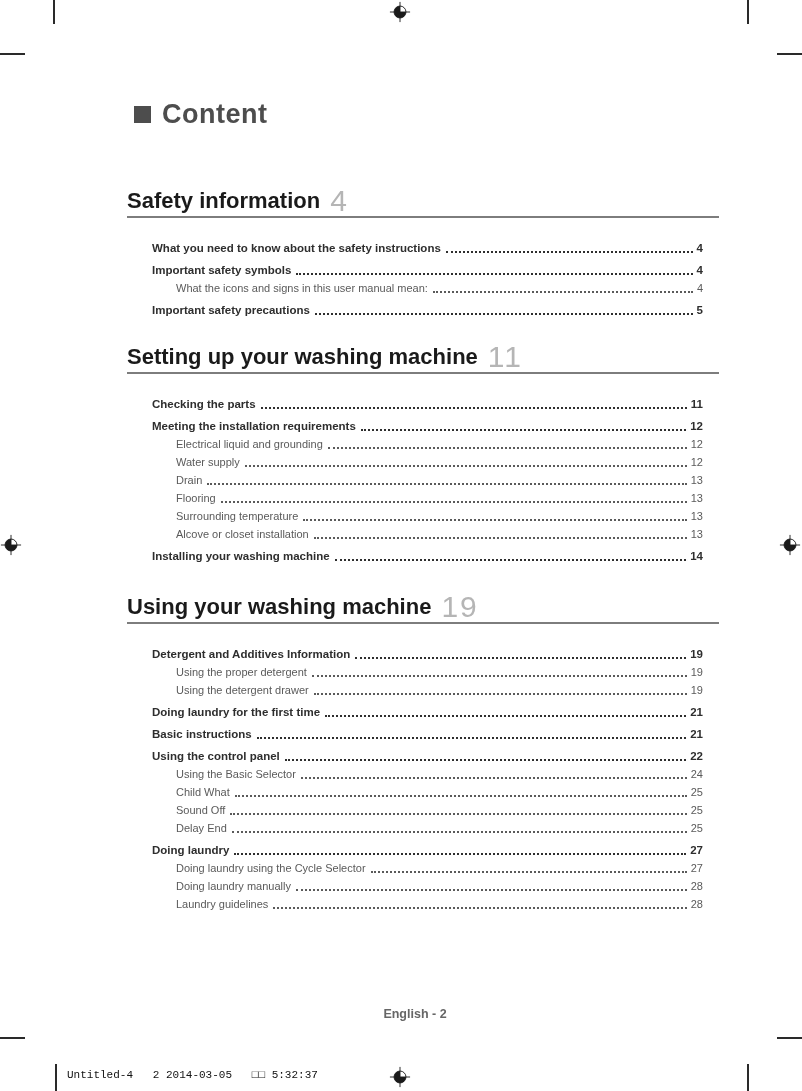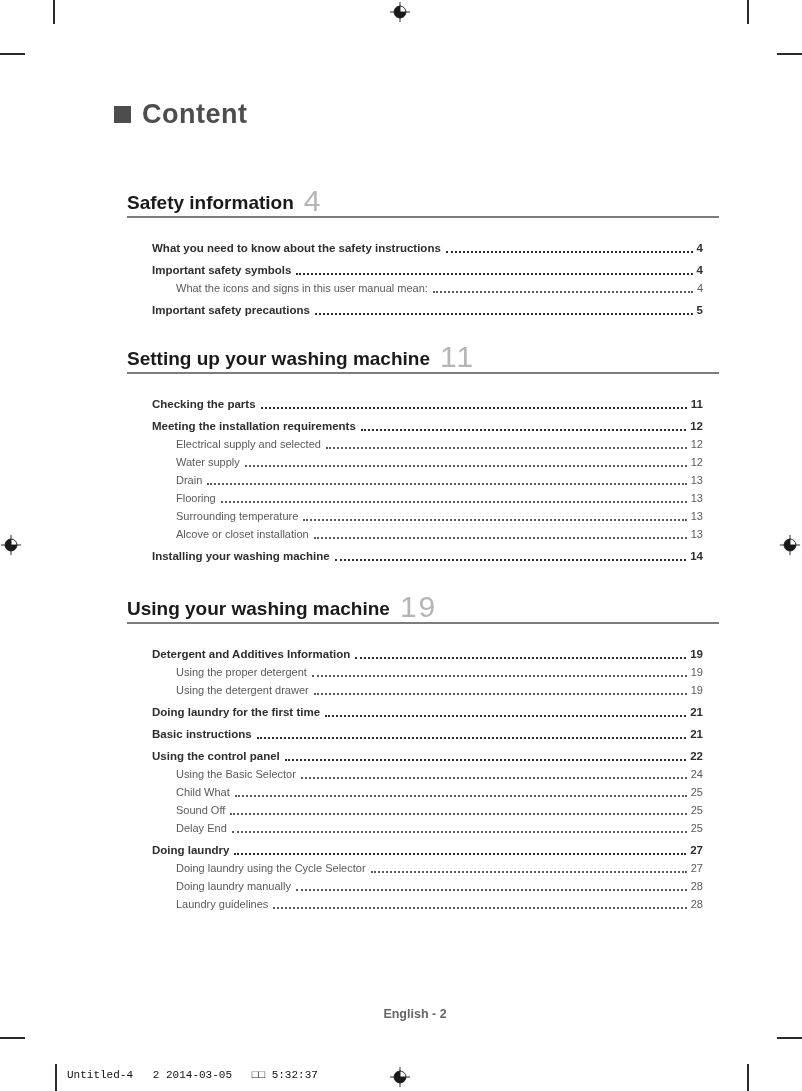--- a/index.html
+++ b/index.html
@@ -10,37 +10,37 @@
     font-family: "Liberation Sans", sans-serif;
     overflow: hidden;
   }
 
   
   .crop { position: absolute; background: #2a2a2a; }
   .regmark { position: absolute; width: 22px; height: 22px; }
 
   
   .doc-title {
-    position: absolute; left: 114px; top: 101px;
+    position: absolute; left: 134px; top: 101px;
     display: flex; align-items: center; gap: 11px;
   }
   .doc-title .sq { width: 17px; height: 17px; background: #4d4d4d; }
   .doc-title .txt {
     font-size: 27px; font-weight: bold; color: #4d4d4d;
     letter-spacing: 0.5px; line-height: 1;
   }
 
   
   .section { position: absolute; left: 127px; width: 592px; }
   .sec-head {
     display: flex; align-items: flex-end; gap: 10px;
     min-height: 24px; padding-bottom: 2px;
     border-bottom: 2px solid #7d7d7d;
   }
-  .sec-title { font-size: 19px; font-weight: bold; color: #1a1a1a; line-height: 1.1; }
+  .sec-title { font-size: 22px; font-weight: bold; color: #1a1a1a; line-height: 1.1; }
   .sec-num {
     font-size: 30px; font-weight: normal; color: #b5b5b5;
     line-height: 0.85; letter-spacing: 2px;
   }
 
   .toc-list { padding: 16px 16px 0 0; }
   .row { display: flex; align-items: flex-end; }
   .row.main {
     margin-top: 6px; font-size: 11.5px; font-weight: bold;
     color: #2e2e2e; line-height: 16px; padding-left: 25px;
@@ -148,21 +148,21 @@
         <span class="label">Checking the parts</span>
         <span class="leader"></span>
         <span class="pagenum">11</span>
       </div>
       <div class="row main">
         <span class="label">Meeting the installation requirements</span>
         <span class="leader"></span>
         <span class="pagenum">12</span>
       </div>
       <div class="row sub">
-        <span class="label">Electrical supply and selected</span>
+        <span class="label">Electrical liquid and grounding</span>
         <span class="leader"></span>
         <span class="pagenum">12</span>
       </div>
       <div class="row sub">
         <span class="label">Water supply</span>
         <span class="leader"></span>
         <span class="pagenum">12</span>
       </div>
       <div class="row sub">
         <span class="label">Drain</span>

